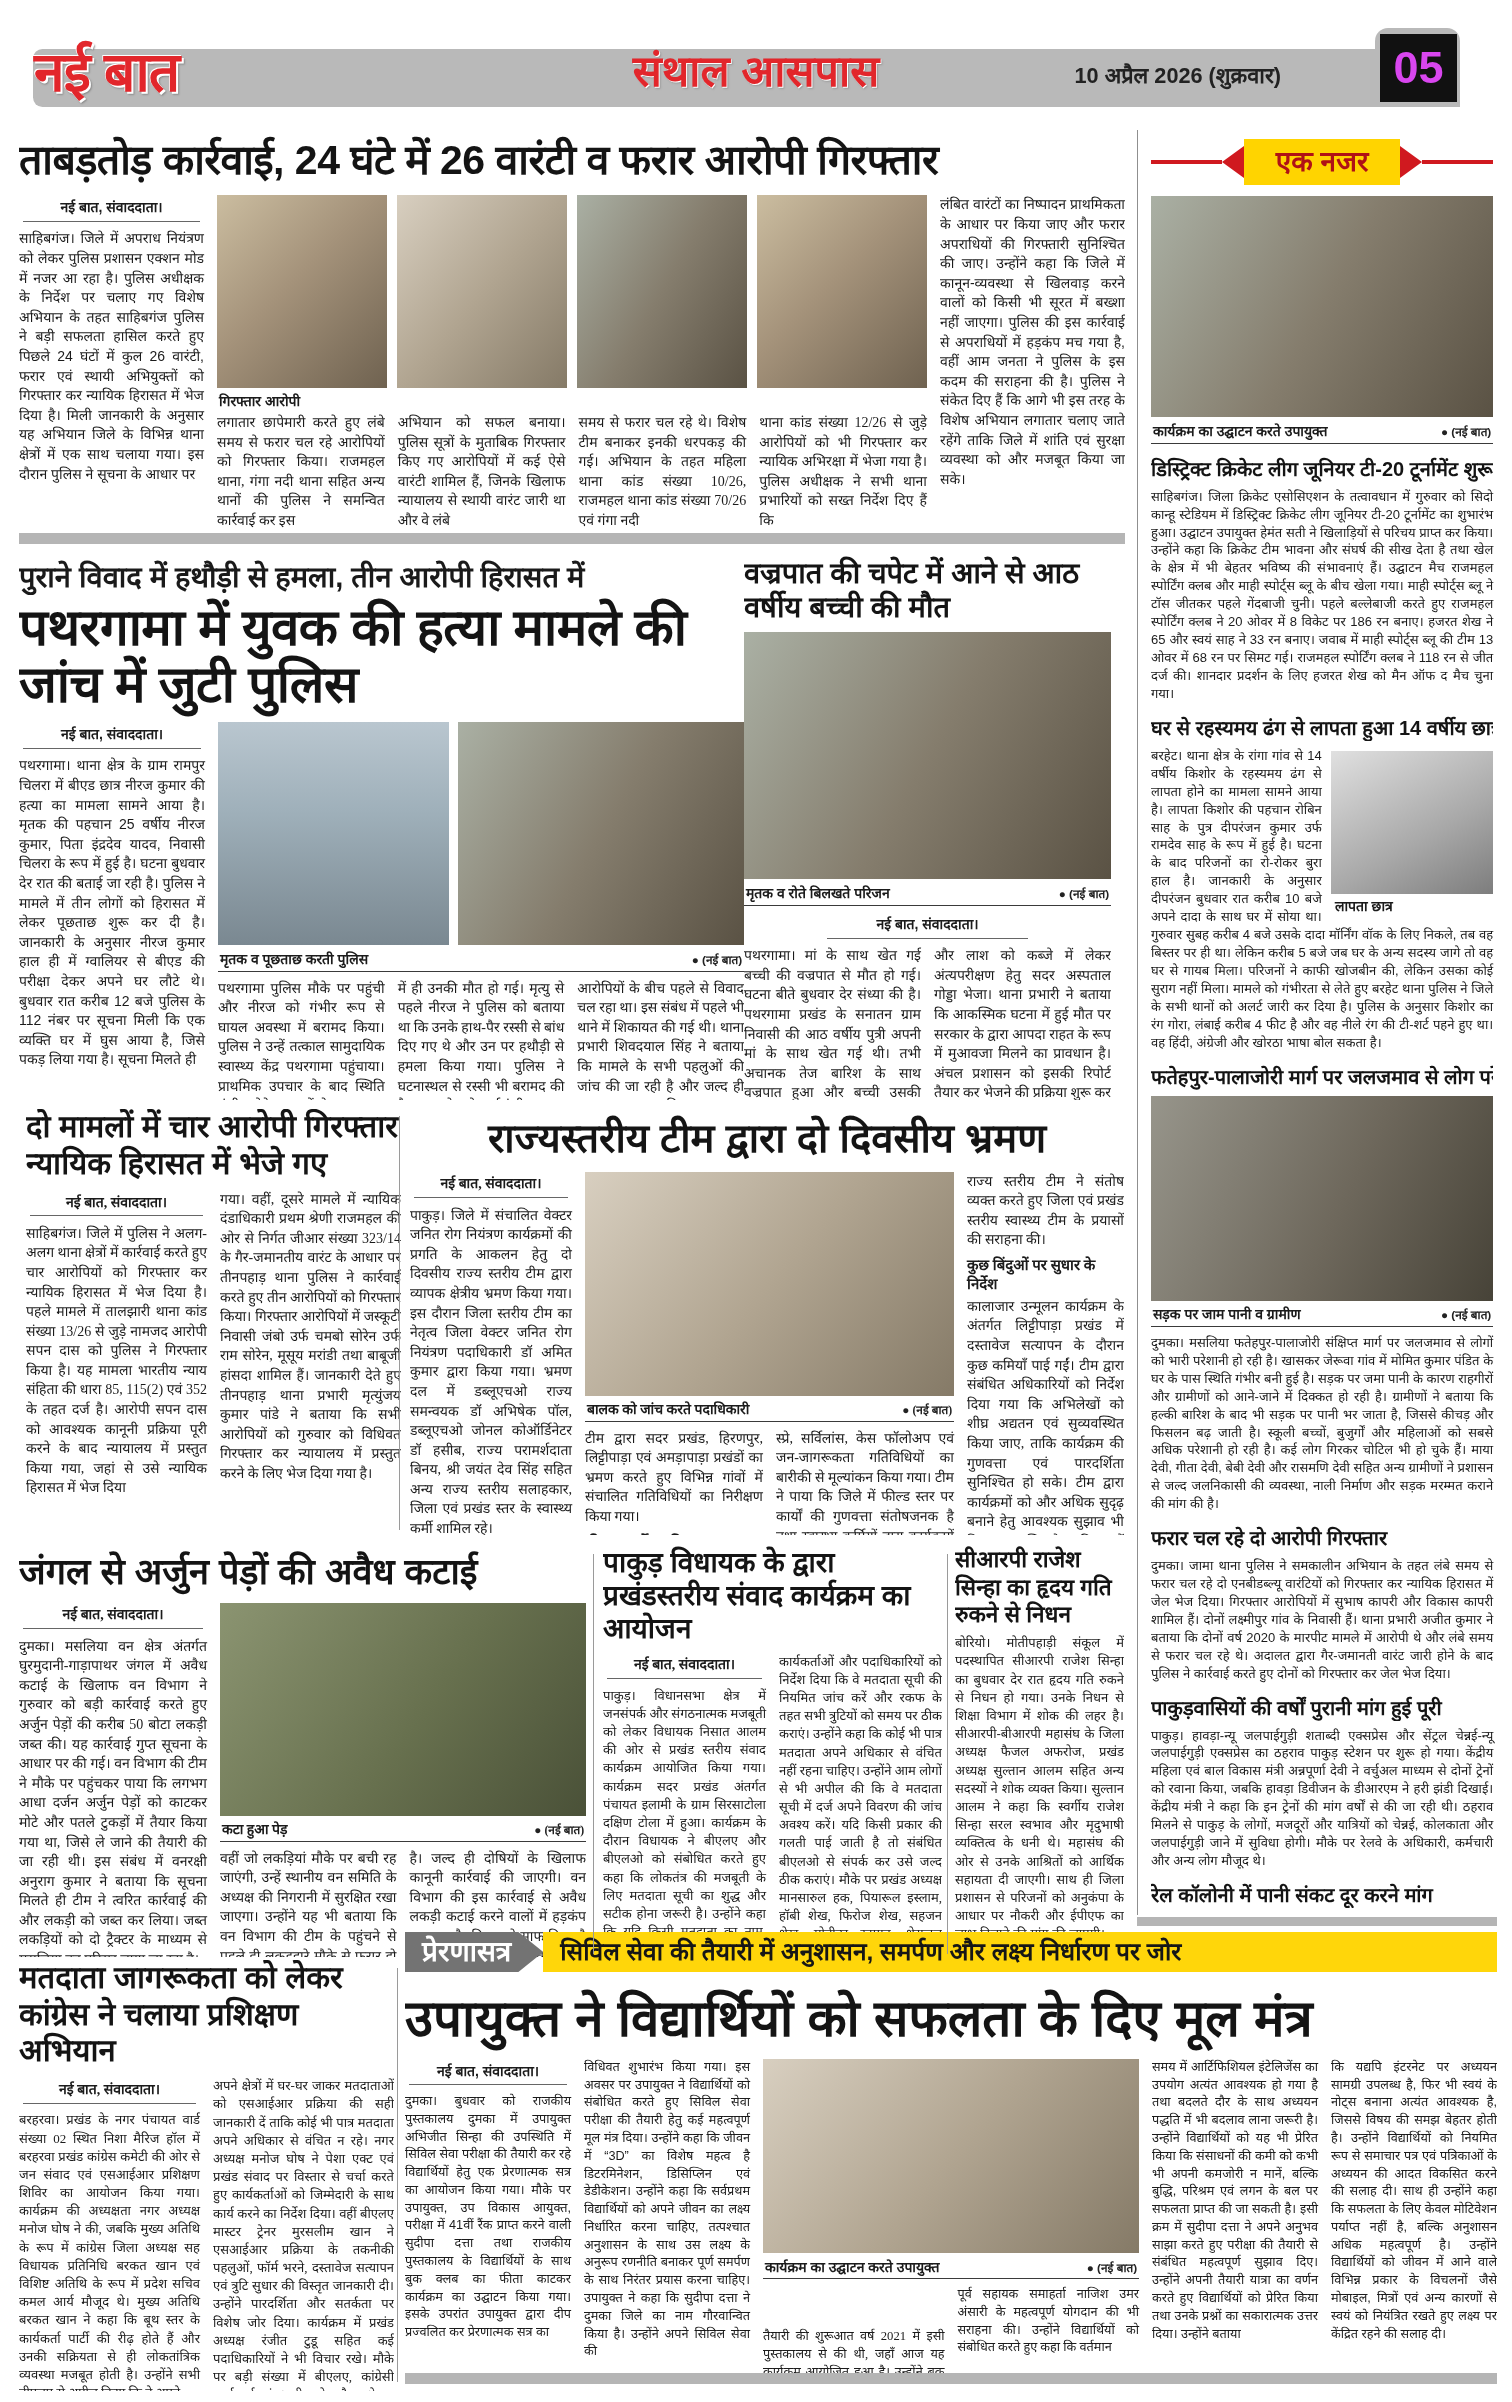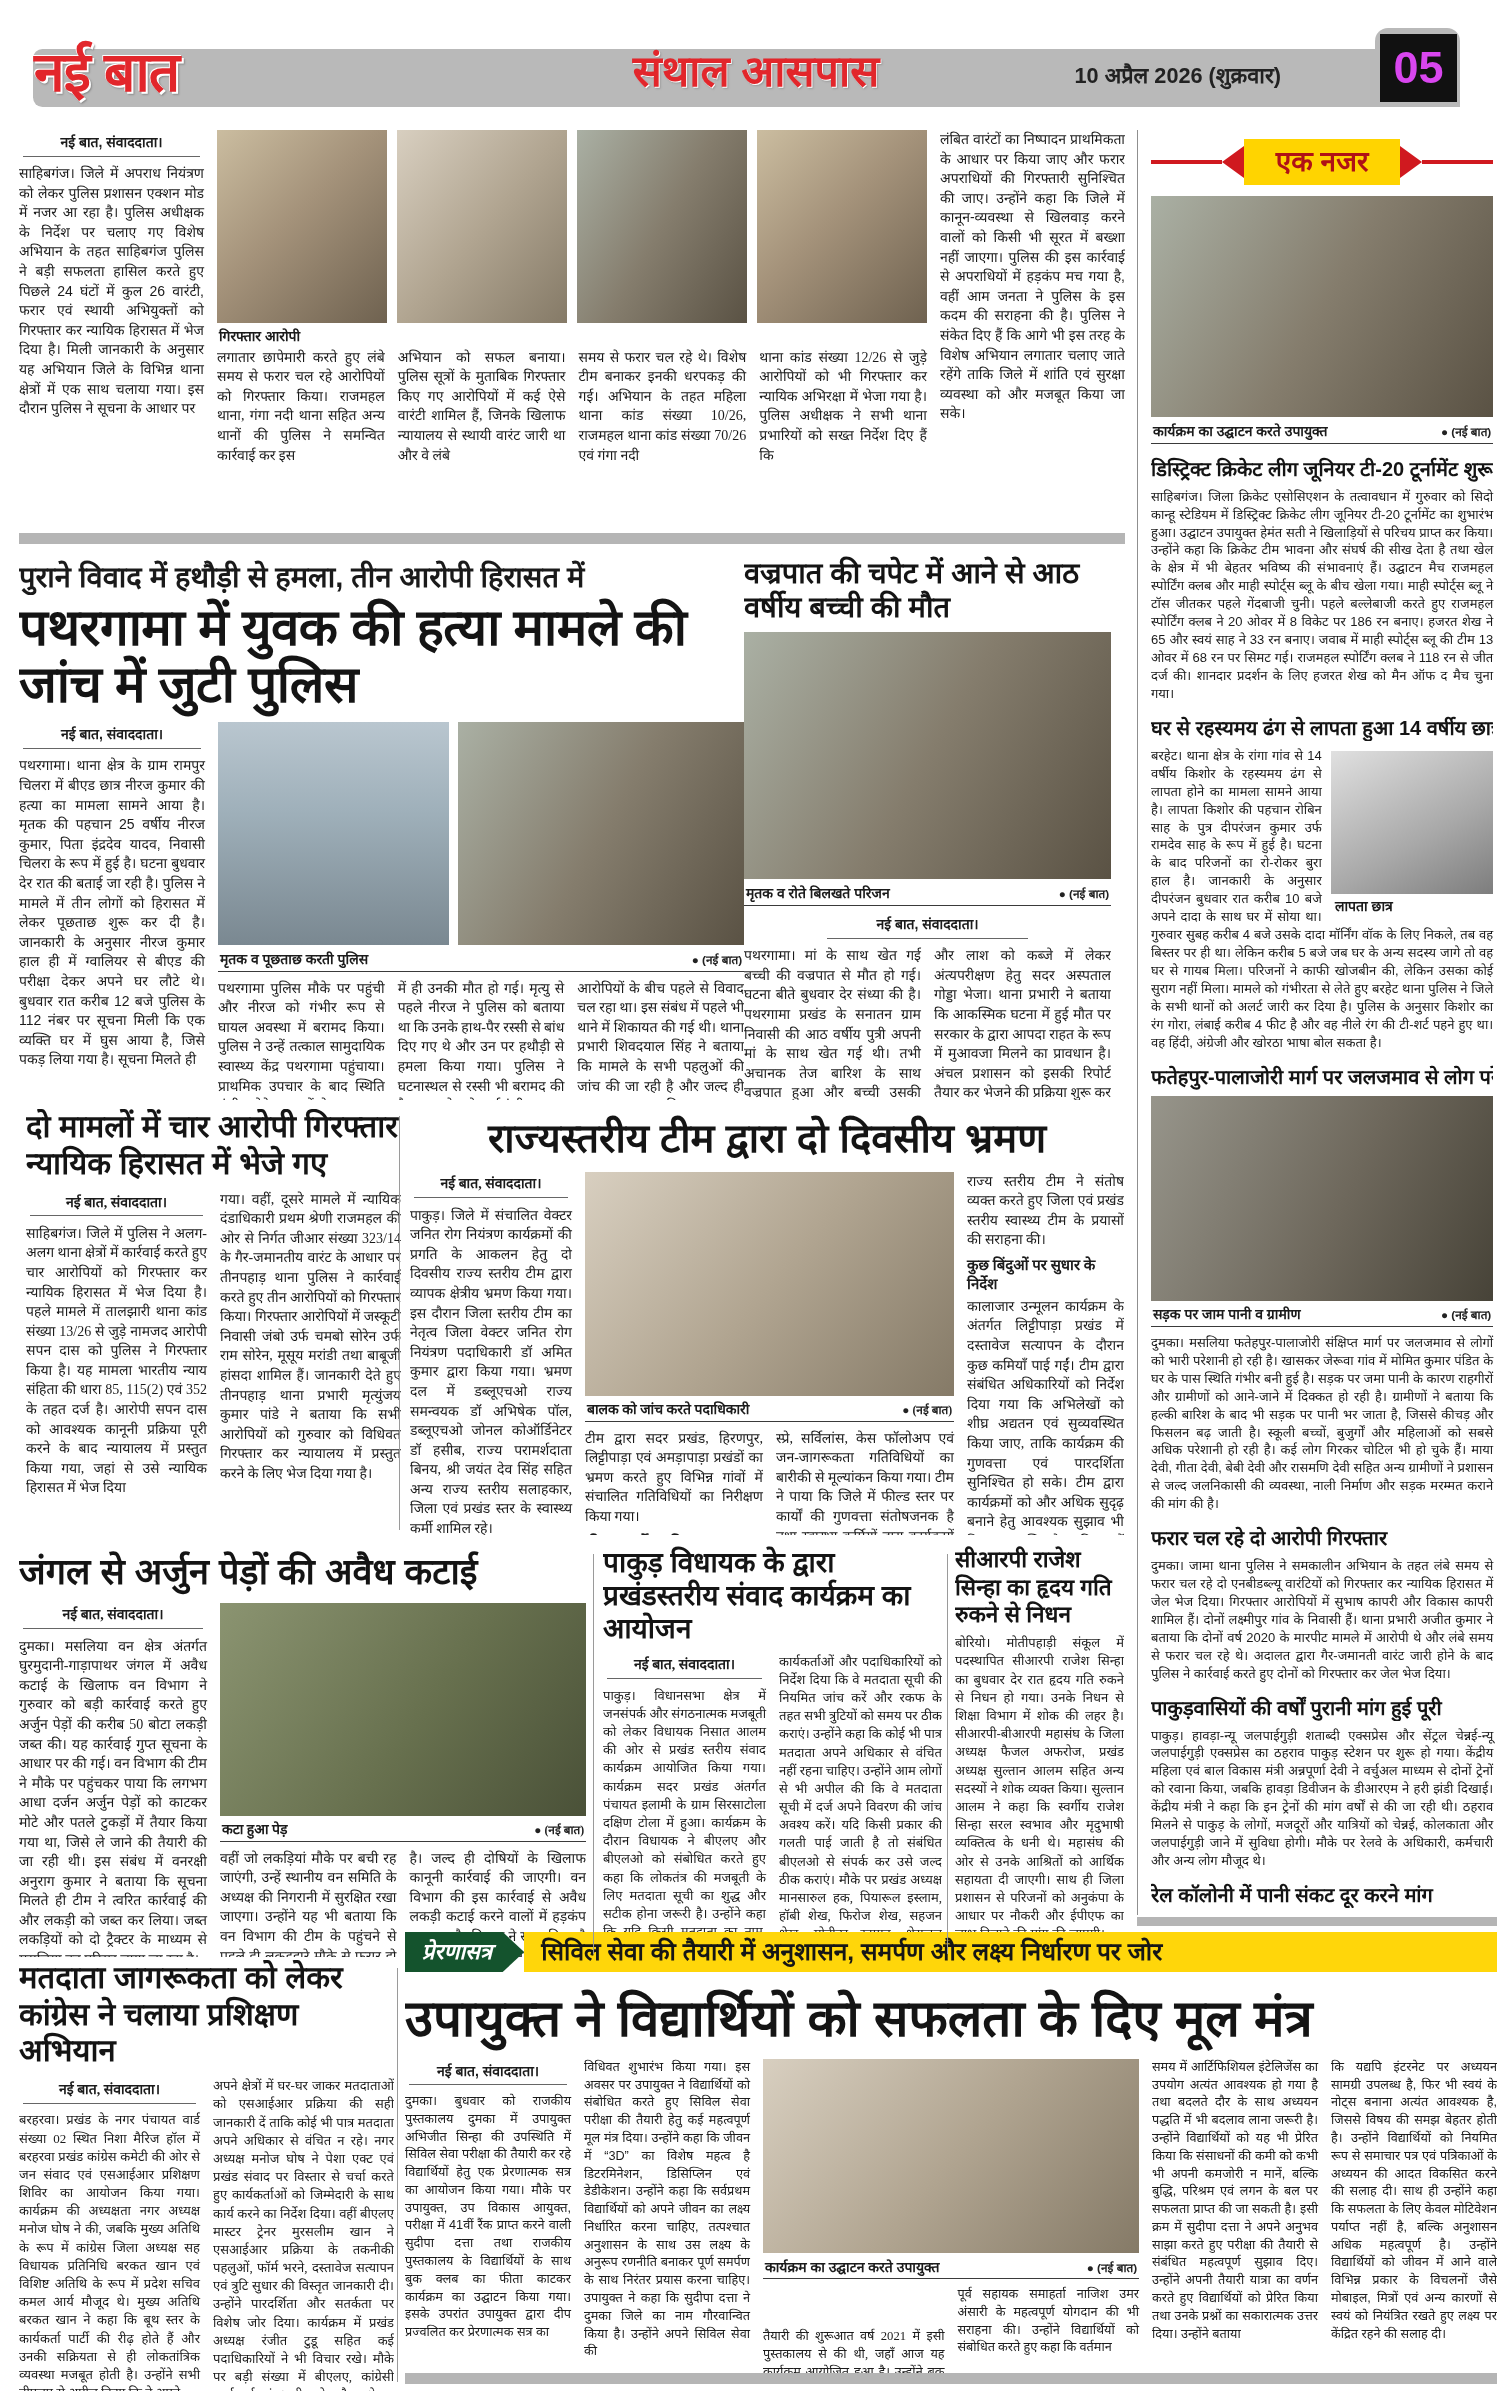--- a/index.html
+++ b/index.html
@@ -76,41 +76,42 @@
   .sb-head{font-size:20px;font-weight:800;margin:11.3px 0 5.6px;white-space:nowrap;overflow:hidden;color:#141414;}
   .sb-text{font-size:13px;line-height:1.38;text-align:justify;margin:0;}
   .sb-photo-main{height:221px;}
   .sb-photo-water{height:205px;margin-top:1.9px;}
   .sb-boy{float:right;width:162px;margin:3.8px 0 3.8px 9.4px;}
   .sb-boy .ph{width:162px;height:143px;}
   .sb-boy .cap-plain{text-align:left;padding-left:3.8px;}
 
   
   .banner{display:flex;align-items:stretch;height:40px;margin-bottom:9.4px;}
-  .banner-label{background:#14532d;color:#fff;font-size:22px;font-weight:800;display:flex;align-items:center;
-    padding:0 32px 3.8px 17px;clip-path:polygon(0 0,82% 0,100% 50%,82% 100%,0 100%);flex:none;font-style:italic;}
+  .banner-label{background:#737373;color:#fff;font-size:28px;font-weight:800;display:flex;align-items:center;
+    padding:0 32px 3.8px 17px;clip-path:polygon(0 0,82% 0,100% 50%,82% 100%,0 100%);flex:none;}
   .banner-text{background:#ffd60a;color:#161616;font-size:24.5px;font-weight:800;flex:1;display:flex;
     align-items:center;padding:0 17px 3.8px;white-space:nowrap;overflow:hidden;}
   .mn-body{display:flex;gap:13px;}
   .mn-col{width:166px;flex:none;}
   .mn-mid{flex:1;min-width:0;}
 </style>
 </head>
 <body>
 
 <div class="page">
 
   <div class="mast-corner"></div>
   <div class="mast-bar"></div>
   <div class="paper-name">नई बात</div>
   <div class="section-name">संथाल आसपास</div>
   <div class="issue-date">10 अप्रैल 2026 (शुक्रवार)</div>
   <div class="page-num">05</div>
 
   <div class="sect" style="left:19px;top:130px;width:1106px;height:405px;">
+    <h1 class="h-xl">ताबड़तोड़ कार्रवाई, 24 घंटे में 26 वारंटी व फरार आरोपी गिरफ्तार</h1>
     <div class="ts-body">
       <div class="ts-side">
         <div class="byline">नई बात, संवाददाता।</div>
         <p class="col">साहिबगंज। जिले में अपराध नियंत्रण को लेकर पुलिस प्रशासन एक्शन मोड में नजर आ रहा है। पुलिस अधीक्षक के निर्देश पर चलाए गए विशेष अभियान के तहत साहिबगंज पुलिस ने बड़ी सफलता हासिल करते हुए पिछले 24 घंटों में कुल 26 वारंटी, फरार एवं स्थायी अभियुक्तों को गिरफ्तार कर न्यायिक हिरासत में भेज दिया है। मिली जानकारी के अनुसार यह अभियान जिले के विभिन्न थाना क्षेत्रों में एक साथ चलाया गया। इस दौरान पुलिस ने सूचना के आधार पर</p>
       </div>
       <div class="ts-mid">
         <div class="ts-photos">
           <div class="ph"></div>
           <div class="ph indoor"></div>
           <div class="ph crowd"></div>

